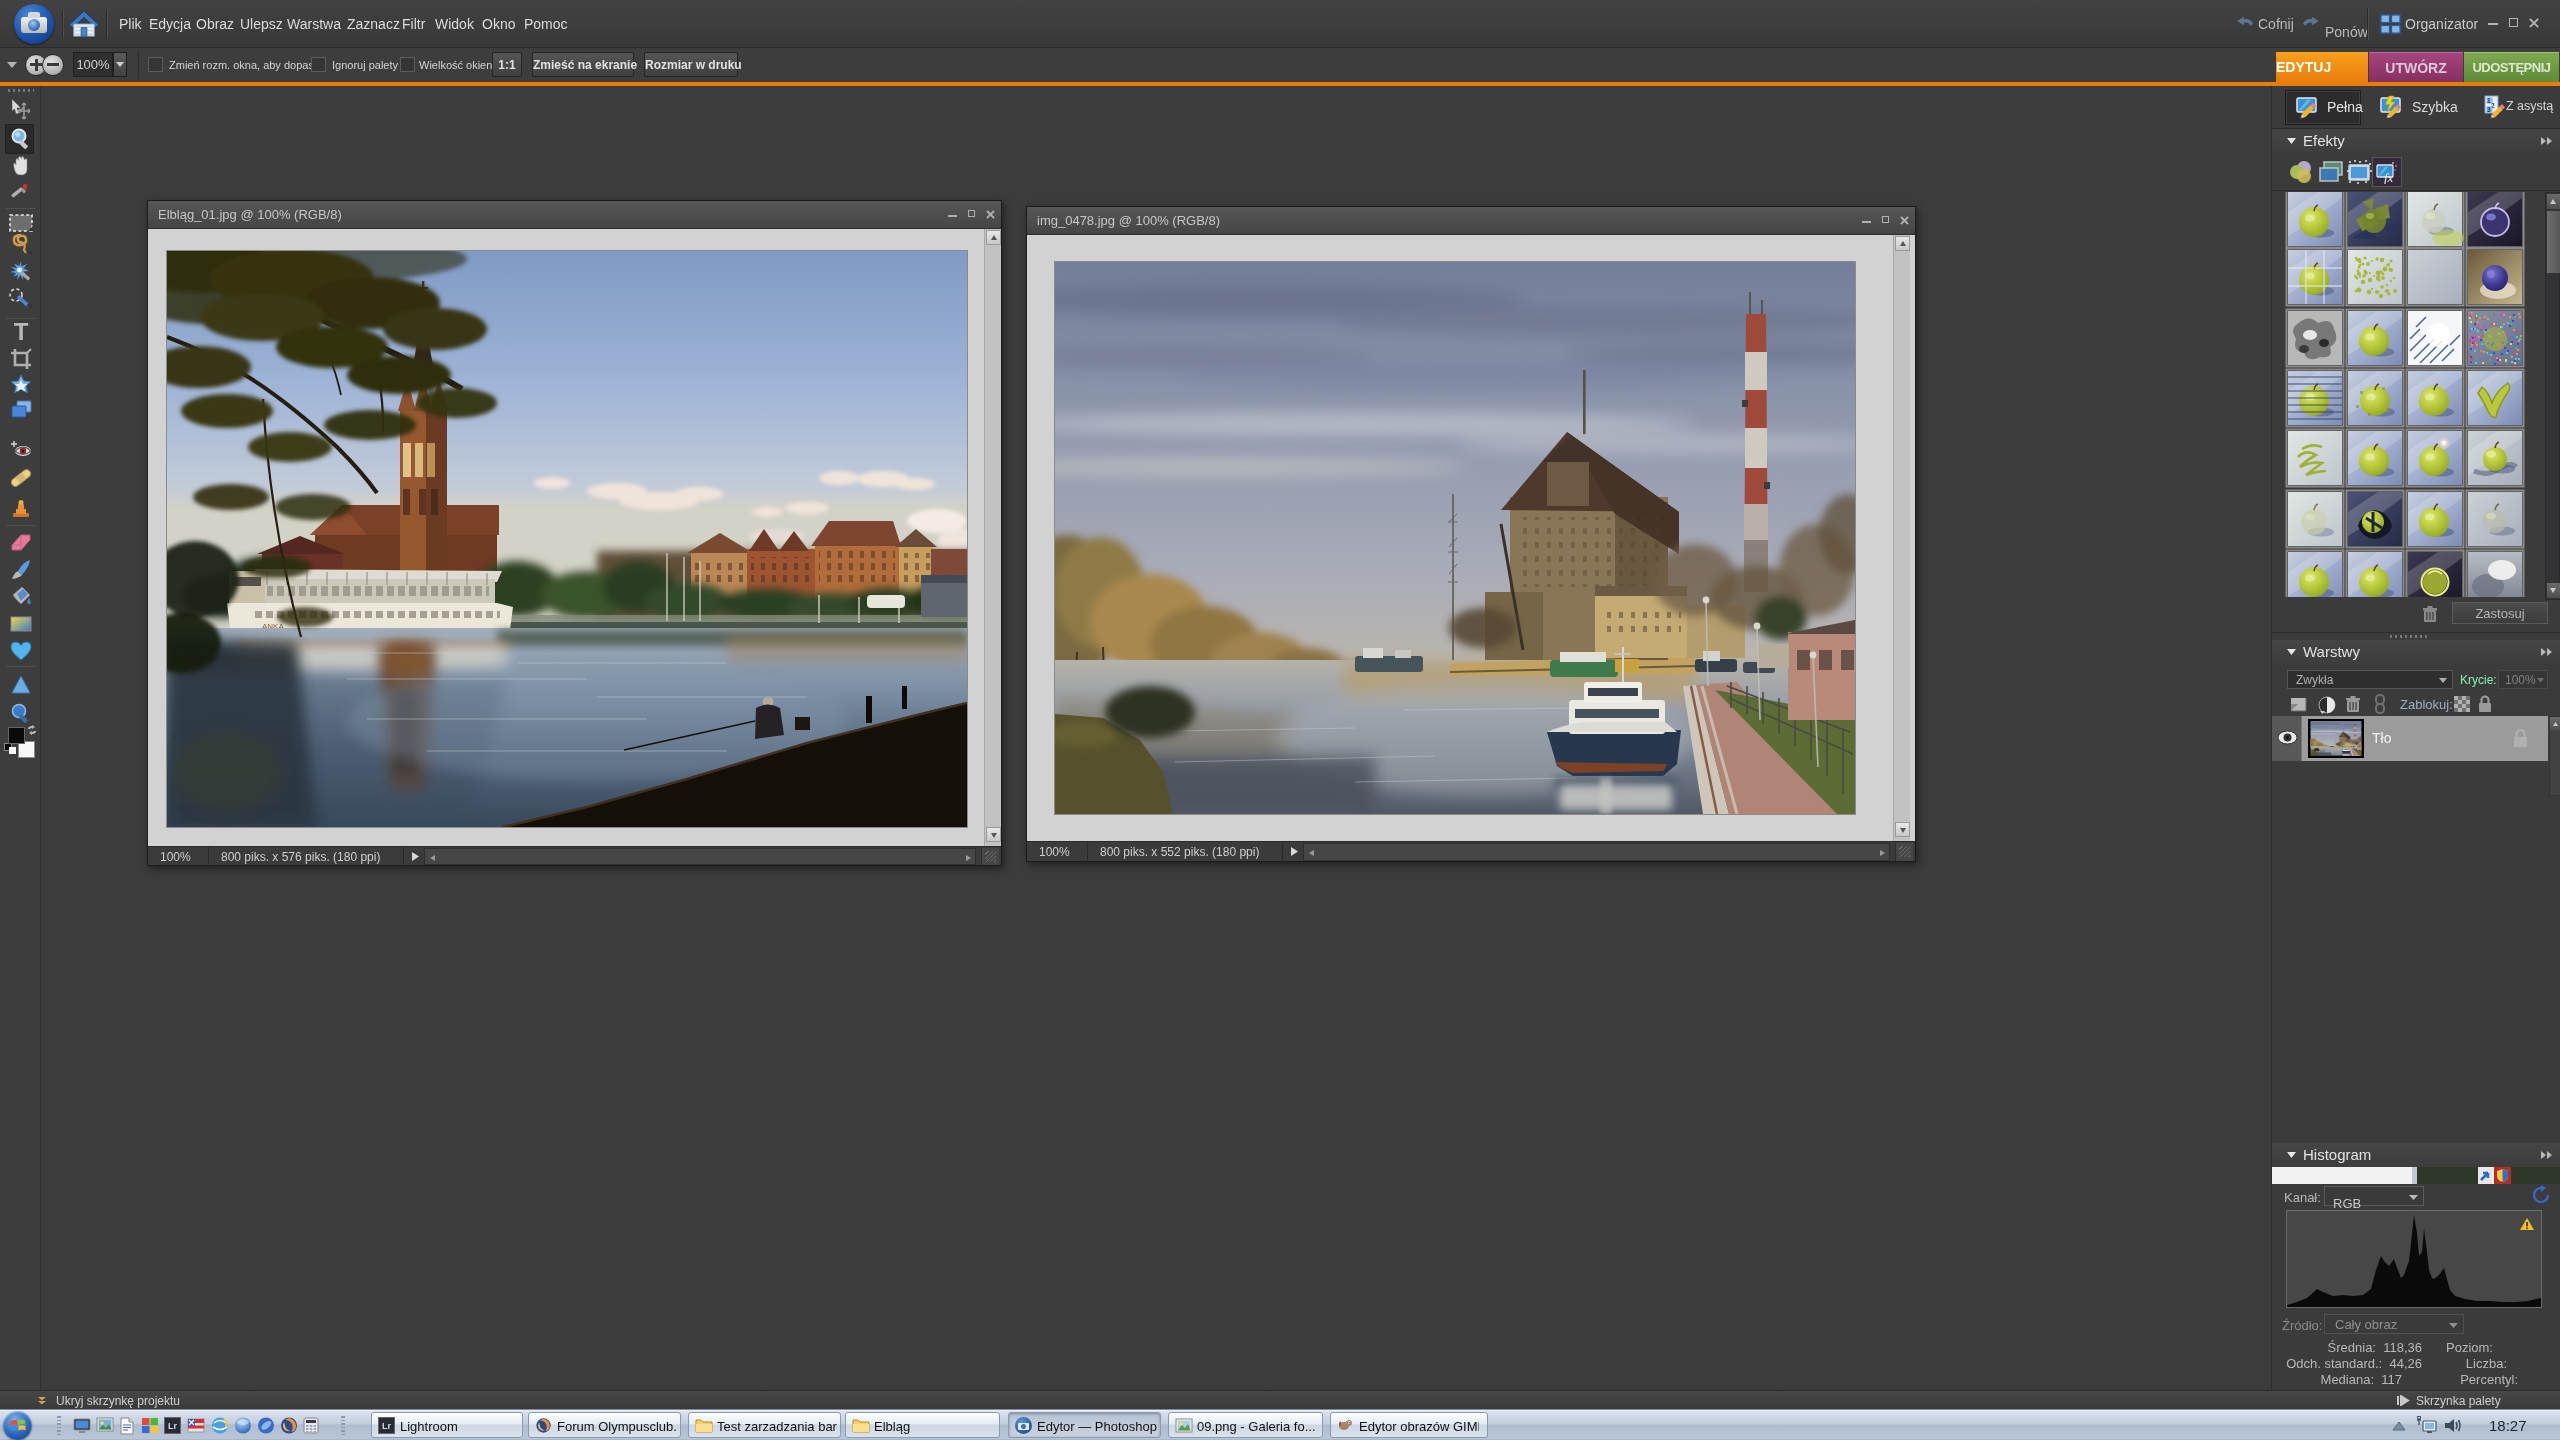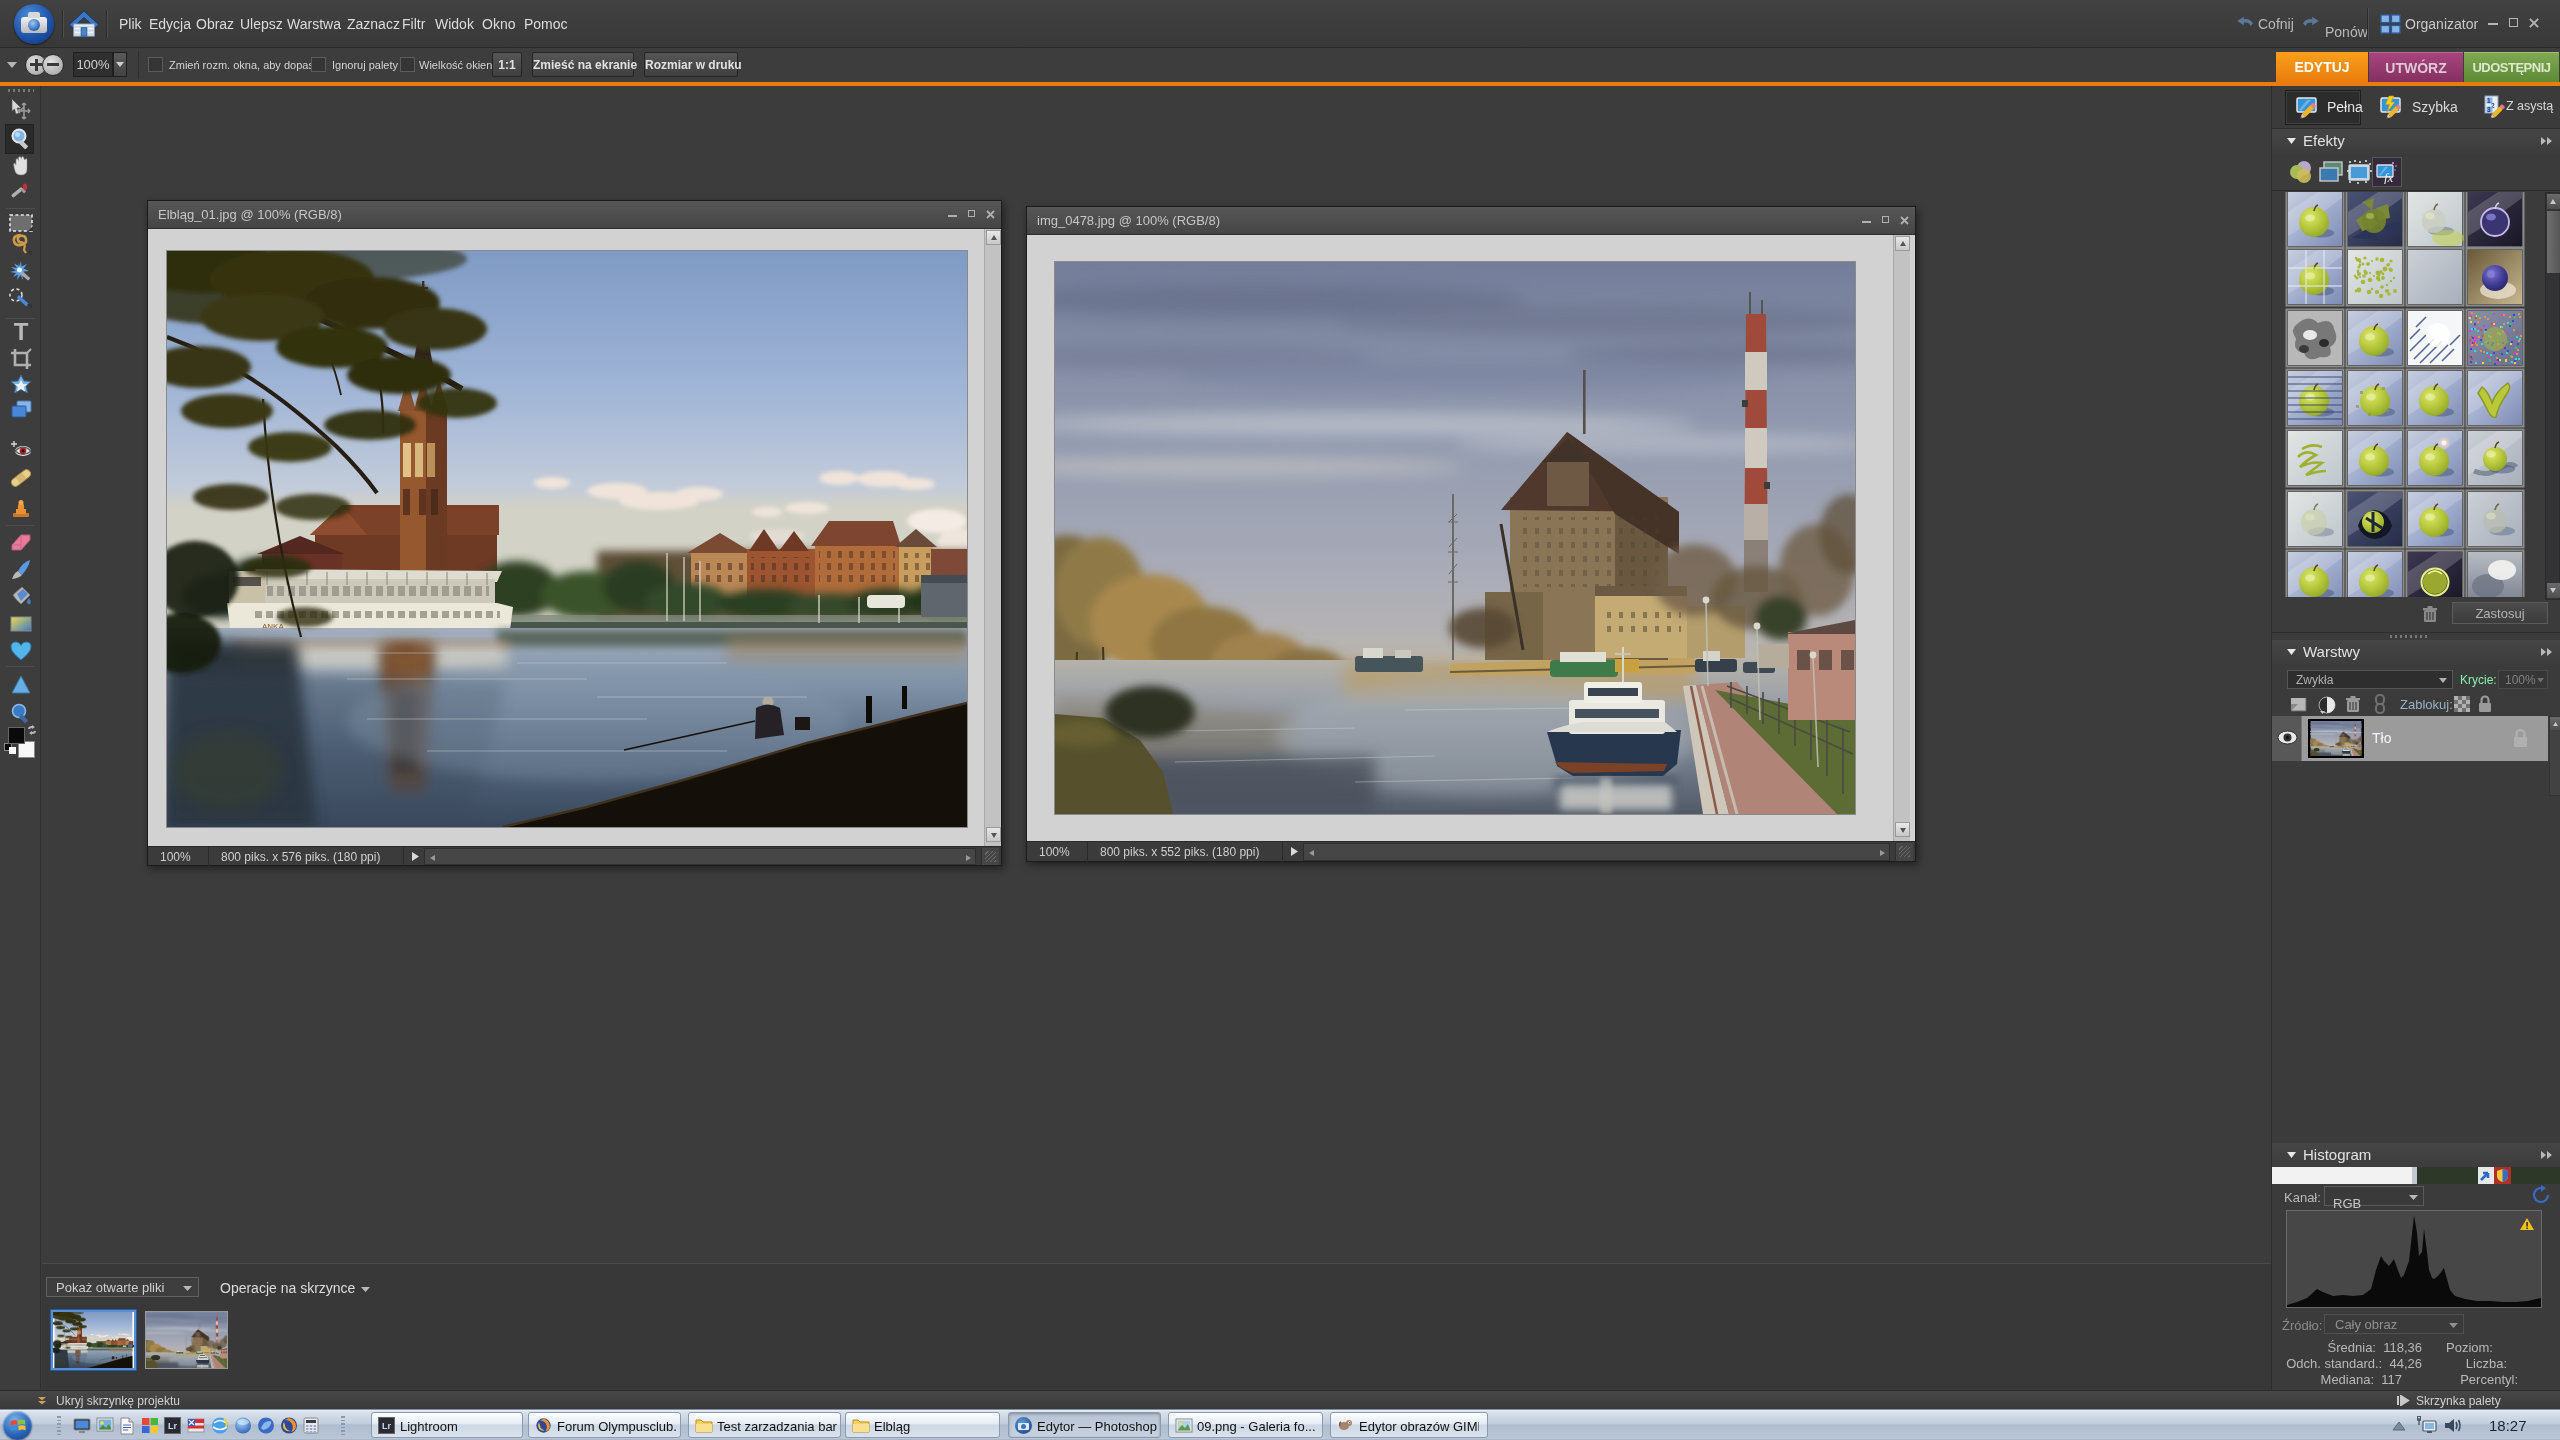--- a/index.html
+++ b/index.html
@@ -457,21 +457,21 @@
   <div class="abs cbl" style="left:332px;top:10px">Ignoruj palety</div>
   <div class="abs" style="left:400px;top:8px;width:15px;height:15px;background:#353535;border:1px solid #5c5c5c"></div>
   <div class="abs cbl" style="left:419px;top:10px">Wielkość okien</div>
   <div class="abs btn" style="left:492px;top:3px;width:30px;height:25px;line-height:24px">1:1</div>
   <div class="abs btn" style="left:532px;top:3px;width:102px;height:25px;line-height:24px">Zmieść na ekranie</div>
   <div class="abs btn" style="left:644px;top:3px;width:94px;height:25px;line-height:24px">Rozmiar w druku</div>
 </div>
 
 <div class="abs" style="left:0;top:82px;width:2560px;height:4px;background:#e87d0d"></div>
 
-<div class="abs" style="left:2276px;top:52px;width:92px;height:30px;background:linear-gradient(#f9a01b,#e87d0d);color:#fff;font-size:14px;font-weight:bold;text-align:center;line-height:30px">EDYTUJ</div>
+<div class="abs" style="left:2276px;top:52px;width:92px;height:30px;background:linear-gradient(#f9a01b,#e87d0d);color:#fff;font-size:14px;font-weight:bold;text-align:left;line-height:30px">EDYTUJ</div>
 <div class="abs" style="left:2369px;top:52px;width:94px;height:30px;background:linear-gradient(#a8447e,#84305f);border-top:1px solid #b86a96;color:#ddc8d8;font-size:14px;font-weight:bold;text-align:center;line-height:30px">UTWÓRZ</div>
 <div class="abs" style="left:2464px;top:52px;width:95px;height:30px;background:linear-gradient(#7fa851,#5d8a36);border-top:1px solid #9ec072;color:#dde8ce;font-size:14px;font-weight:bold;text-align:center;line-height:30px;letter-spacing:-.5px;font-size:13px">UDOSTĘPNIJ</div>
 
 <div id="ltb" class="abs" style="left:0;top:86px;width:41px;height:1304px;background:#3d3d3d;border-right:1px solid #303030">
   <div class="abs" style="left:8px;top:3px;width:26px;height:3px;background:repeating-linear-gradient(90deg,#777 0,#777 2px,transparent 2px,transparent 5px)"></div>
   <div class="abs" style="left:5px;top:38px;width:29px;height:30px;background:#2a2a2a;border:1px solid #222"></div>
   <svg class="abs" style="left:8px;top:11px" width="24" height="24" viewBox="0 0 24 24">
         <path d="M4 2 L13 11 L9 11 L11 16 L8 17 L6.5 12 L4 14 Z" fill="#d8d8d8" stroke="#555" stroke-width=".6"></path>
         <path d="M16 10 L16 6 M16 18 L16 22 M10 14 L22 14 M16 10 M12 14 L16 10 M16 6 L14 8 M16 6 L18 8 M16 22 L14 20 M16 22 L18 20 M10 14 L12 12 M10 14 L12 16 M22 14 L20 12 M22 14 L20 16 M16 6 L16 22 M10 14 L22 14" stroke="#9a9a9a" stroke-width="1.6" fill="none"></path>
       </svg>
@@ -1453,42 +1453,20 @@
       <svg class="abs" style="left:575px;top:5px" width="7" height="8" viewBox="0 0 7 8">
             <path d="M1 1 L6 4 L1 7 Z" fill="#9a9a9a"></path>
           </svg>
     </div>
     <div class="abs" style="left:868px;top:1px;width:18px;height:18px;background:#464646;border-left:1px solid #2e2e2e">
       <div class="abs" style="left:3px;top:3px;width:11px;height:11px;background:repeating-linear-gradient(135deg,transparent 0,transparent 2px,#6a6a6a 2px,#6a6a6a 3px)"></div>
     </div>
   </div>
 </div>
 
-<div id="bin" class="abs" style="left:42px;top:1263px;width:2229px;height:127px;background:#383838;border-top:1px solid #4a4a4a">
-  <div class="abs" style="left:4px;top:13px;width:153px;height:20px;background:#3e3e3e;border:1px solid #606060;color:#cfcfcf;font-size:13px;padding:2px 0 0 9px">Pokaż otwarte pliki</div>
-  <svg class="abs" style="left:140px;top:21px" width="11" height="7" viewBox="0 0 11 7">
-        <path d="M1 1 L10 1 L5.5 6 Z" fill="#b8b8b8"></path>
-      </svg>
-  <div class="abs" style="left:178px;top:16px;color:#dcdcdc;font-size:14px">Operacje na skrzynce</div>
-  <svg class="abs" style="left:318px;top:22px" width="11" height="7" viewBox="0 0 11 7">
-        <path d="M1 1 L10 1 L5.5 6 Z" fill="#b8b8b8"></path>
-      </svg>
-
-  <div class="abs" style="left:9px;top:46px;width:85px;height:60px;background:#fff;border:2px solid #5590d8;box-shadow:0 0 0 1px #2a5a9a">
-    <svg width="81" height="56">
-          <use href="#sp1" width="81" height="56"></use>
-        </svg>
-  </div>
-
-  <div class="abs" style="left:103px;top:47px;width:83px;height:58px;background:#fff;border:1px solid #9a9a9a">
-    <svg width="81" height="56">
-          <use href="#sp2" width="81" height="56"></use>
-        </svg>
-  </div>
-</div>
 </div>
 
 <div class="abs" style="left:0;top:1390px;width:2560px;height:19px;background:linear-gradient(#474747,#3a3a3a);border-top:1px solid #2c2c2c">
   <svg class="abs" style="left:36px;top:5px" width="12" height="10" viewBox="0 0 12 10">
       <path d="M2 1 L10 1 L6 4.5 Z M2 5 L10 5 L6 8.5 Z" fill="#c9a25a"></path>
     </svg>
   <div class="abs gtxt" style="left:56px;top:3px">Ukryj skrzynkę projektu</div>
   <svg class="abs" style="left:2396px;top:4px" width="14" height="11" viewBox="0 0 14 11">
       <path d="M2 1 L2 10 M5 1 L12 5.5 L5 10 Z" stroke="#c9c9c9" stroke-width="2" fill="#c9c9c9"></path>
     </svg>

